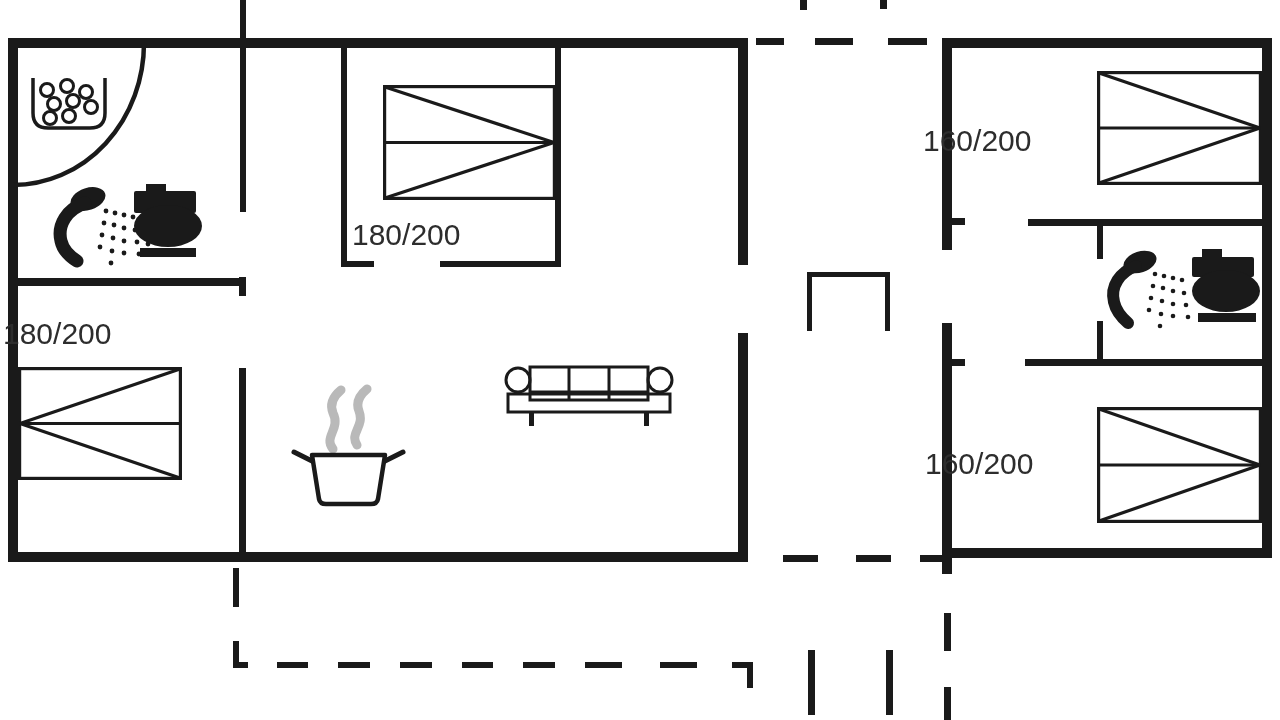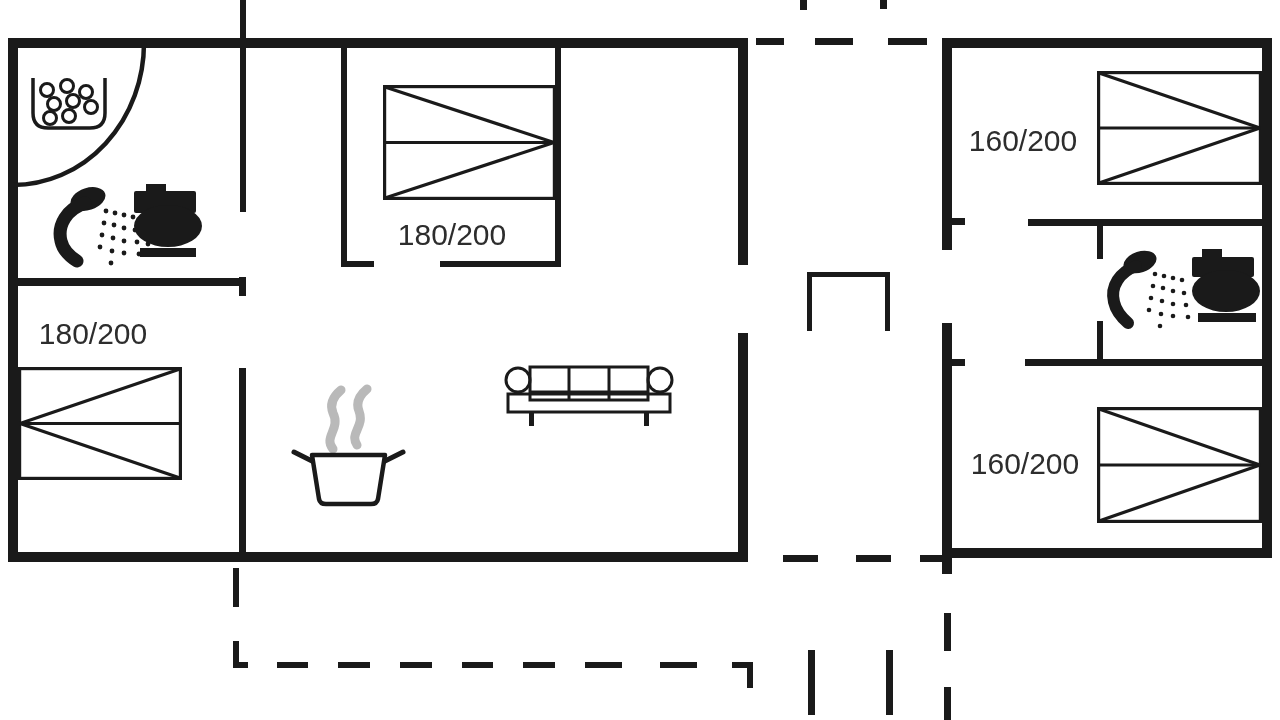--- a/index.html
+++ b/index.html
@@ -10,21 +10,21 @@
   }
   html,body{margin:0;padding:0;background:#e8e8e8;}
   .stage{
     position:relative;width:1280px;height:720px;
     background:var(--background);overflow:hidden;
     font-family:"Liberation Sans",sans-serif;
   }
   .w{position:absolute;background:var(--line);}
   .lbl{
     position:absolute;color:var(--text);
-    font-size:30px;line-height:30px;text-align:center;
+    font-size:30px;line-height:30px;text-align:left;
     font-family:"Liberation Sans",sans-serif;
   }
   .ic{position:absolute;}
   .ln{stroke:var(--line);fill:none;}
   .fl{fill:var(--line);stroke:none;}
   .stm{stroke:var(--steam);fill:none;}
 </style>
 </head>
 <body>
 

